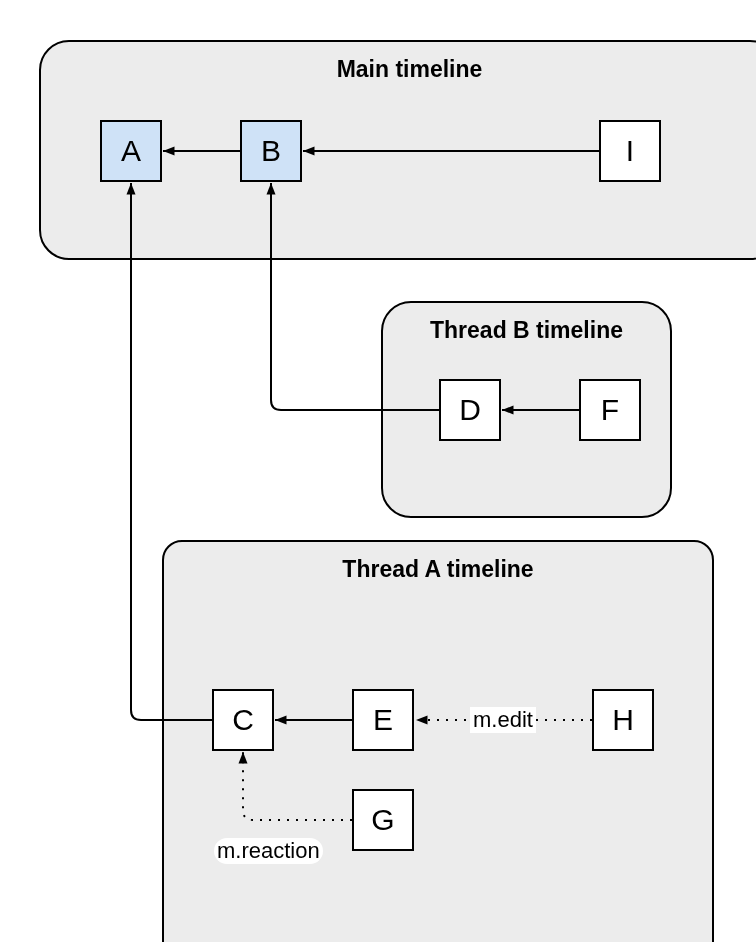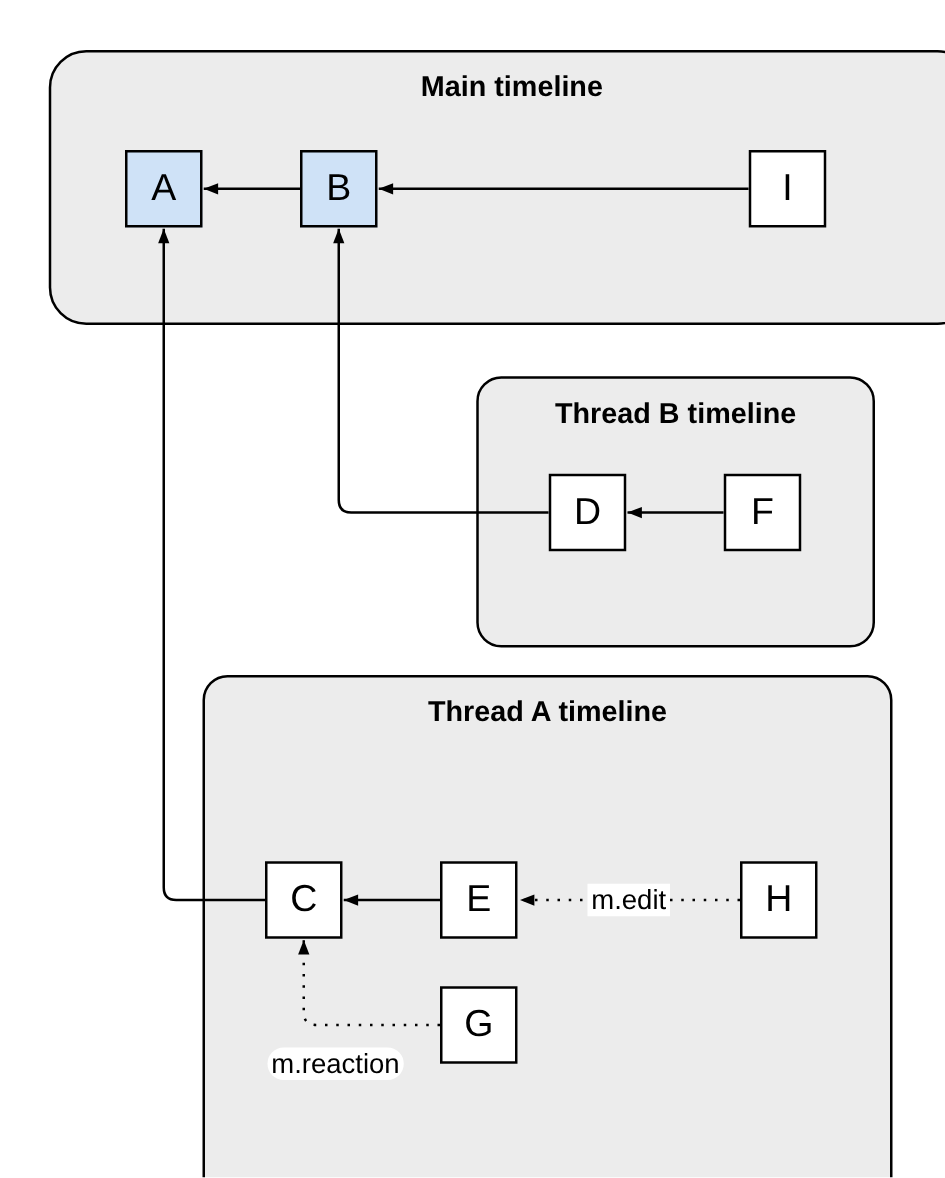--- a/index.html
+++ b/index.html
@@ -13,21 +13,21 @@
   }
 
   
   .group {
     position: absolute;
     background: #ececec;
     border: 2px solid #000000;
     box-sizing: border-box;
   }
   .group-main     { left: 39px;  top: 40px;  width: 741px; height: 220px; border-radius: 30px; }
-  .group-thread-b { left: 381px; top: 301px; width: 319px; height: 217px; border-radius: 20px; }
+  .group-thread-b { left: 381px; top: 301px; width: 291px; height: 217px; border-radius: 30px; }
   .group-thread-a { left: 162px; top: 540px; width: 552px; height: 466px; border-radius: 20px; }
 
   .group-title {
     position: absolute;
     left: 0; right: 0;
     top: 14px;
     text-align: center;
     font-size: 23px;
     font-weight: bold;
     color: #000000;

